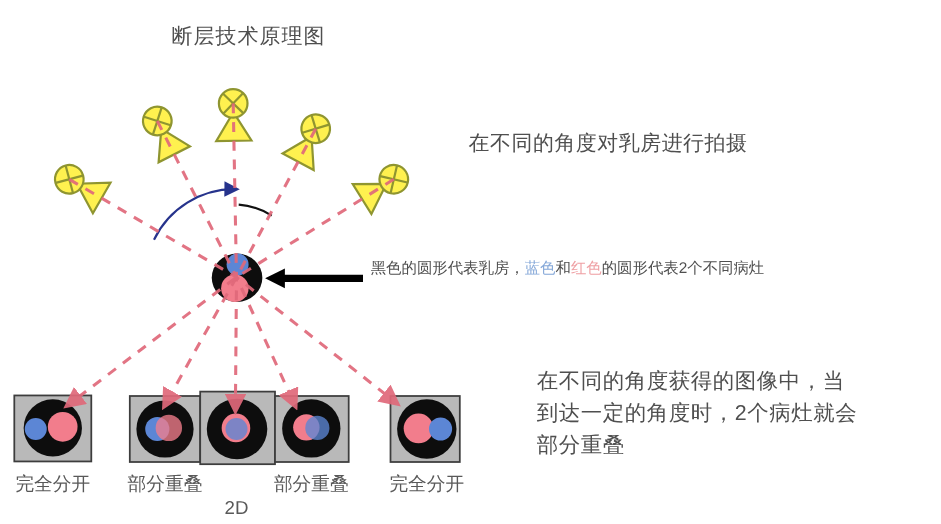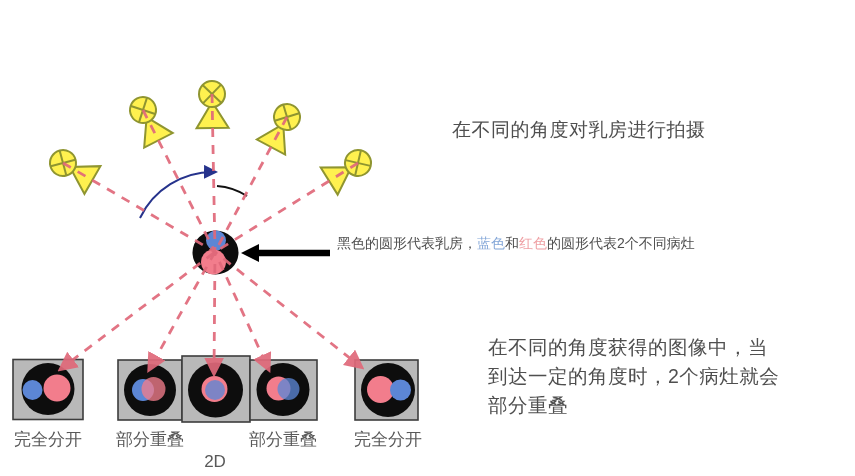--- a/index.html
+++ b/index.html
@@ -23,21 +23,21 @@
   .square{fill:var(--c-square-fill);stroke:var(--c-square-stroke);stroke-width:1.6;}
   .blackcircle{fill:var(--c-breast-black);}
   .lesion-blue{fill:var(--c-lesion-blue);}
   .lesion-pink{fill:var(--c-lesion-pink);}
   .overlay{fill-opacity:.78;}
   .ann-arrow{stroke:#000;stroke-width:6.5;}
   .ann-arrow-head{fill:#000;}
   
   .txt{position:absolute;white-space:nowrap;}
   .title{left:156px;top:20px;font-size:19px;letter-spacing:1px;}
-  .cap-shoot{left:452px;top:117px;font-size:19px;letter-spacing:.5px;}
+  .cap-shoot{left:426px;top:117px;font-size:19px;letter-spacing:.5px;}
   .annotation{left:337px;top:235px;font-size:14px;}
   .annotation .blue{color:var(--c-blue-word);}
   .annotation .red{color:var(--c-red-word);}
   .outro{left:488px;top:333px;font-size:19.5px;line-height:29px;letter-spacing:.5px;}
   .sq-label{position:absolute;top:428px;width:110px;text-align:center;font-size:17px;color:#595959;}
 </style>
 </head>
 <body>
 
 <div class="canvas">
@@ -111,20 +111,21 @@
       <polyline class="ray" points="287,117 215,252 150,368" marker-end="url(#rayhead)"></polyline>
       <polyline class="ray" points="358,163 215,252 62,368" marker-end="url(#rayhead)"></polyline>
     </g>
 
     <g>
       <line class="ann-arrow" x1="330" y1="253" x2="256" y2="253"></line>
       <polygon class="ann-arrow-head" points="241,253 259,244 259,262"></polygon>
     </g>
   </svg>
 
+  <div class="txt title">断层技术原理图</div>
 
   <div class="txt cap-shoot">在不同的角度对乳房进行拍摄</div>
 
   <div class="txt annotation">
     <span>黑色的圆形代表乳房，</span><span class="blue">蓝色</span><span>和</span><span class="red">红色</span><span>的圆形代表2个不同病灶</span>
   </div>
 
   <div class="txt outro">
     <div>在不同的角度获得的图像中，当</div>
     <div>到达一定的角度时，2个病灶就会</div>

